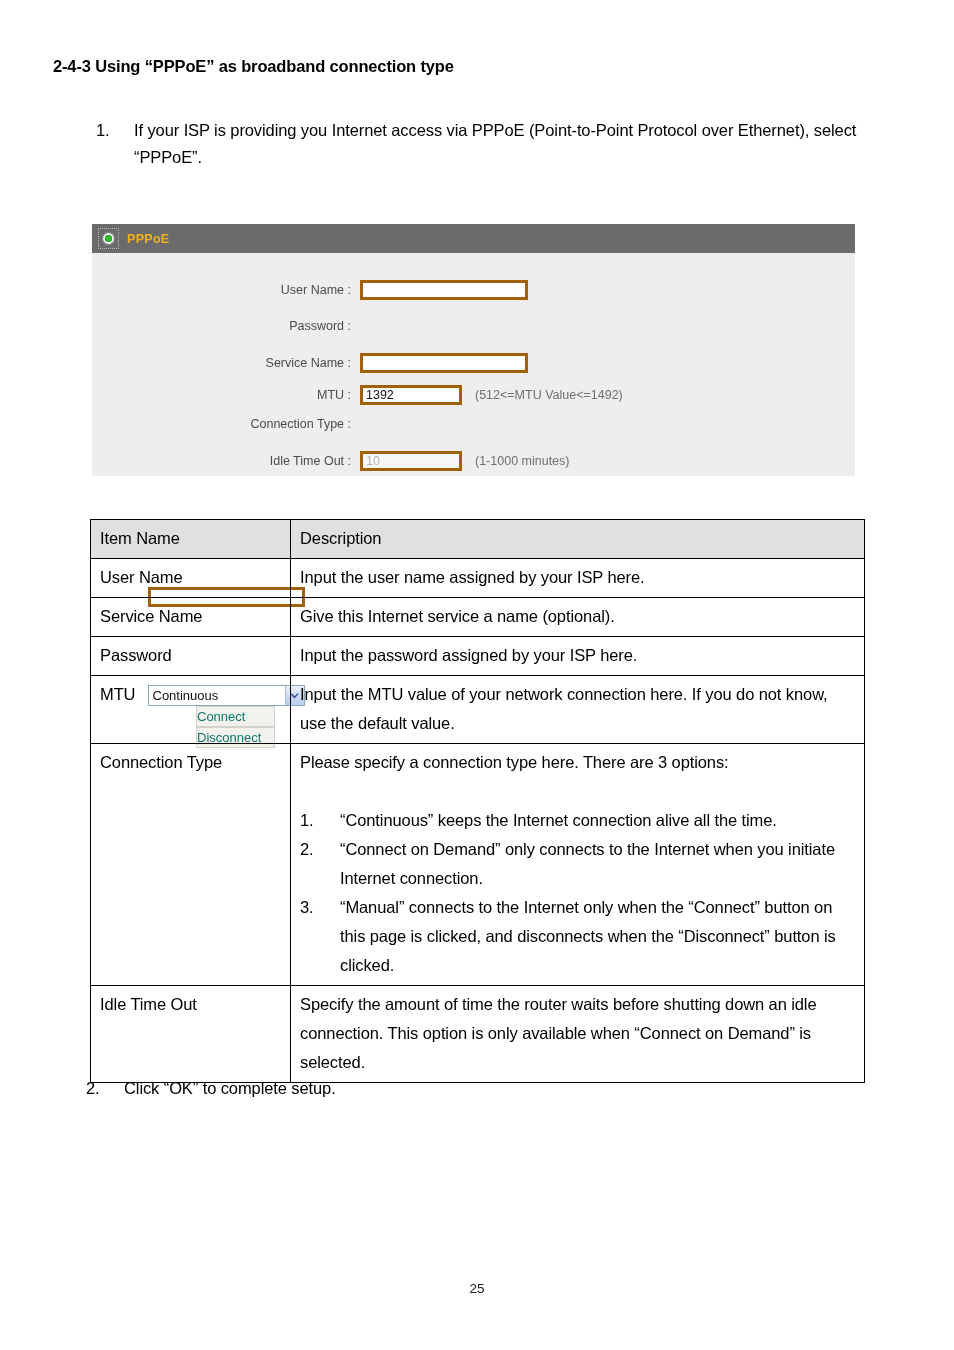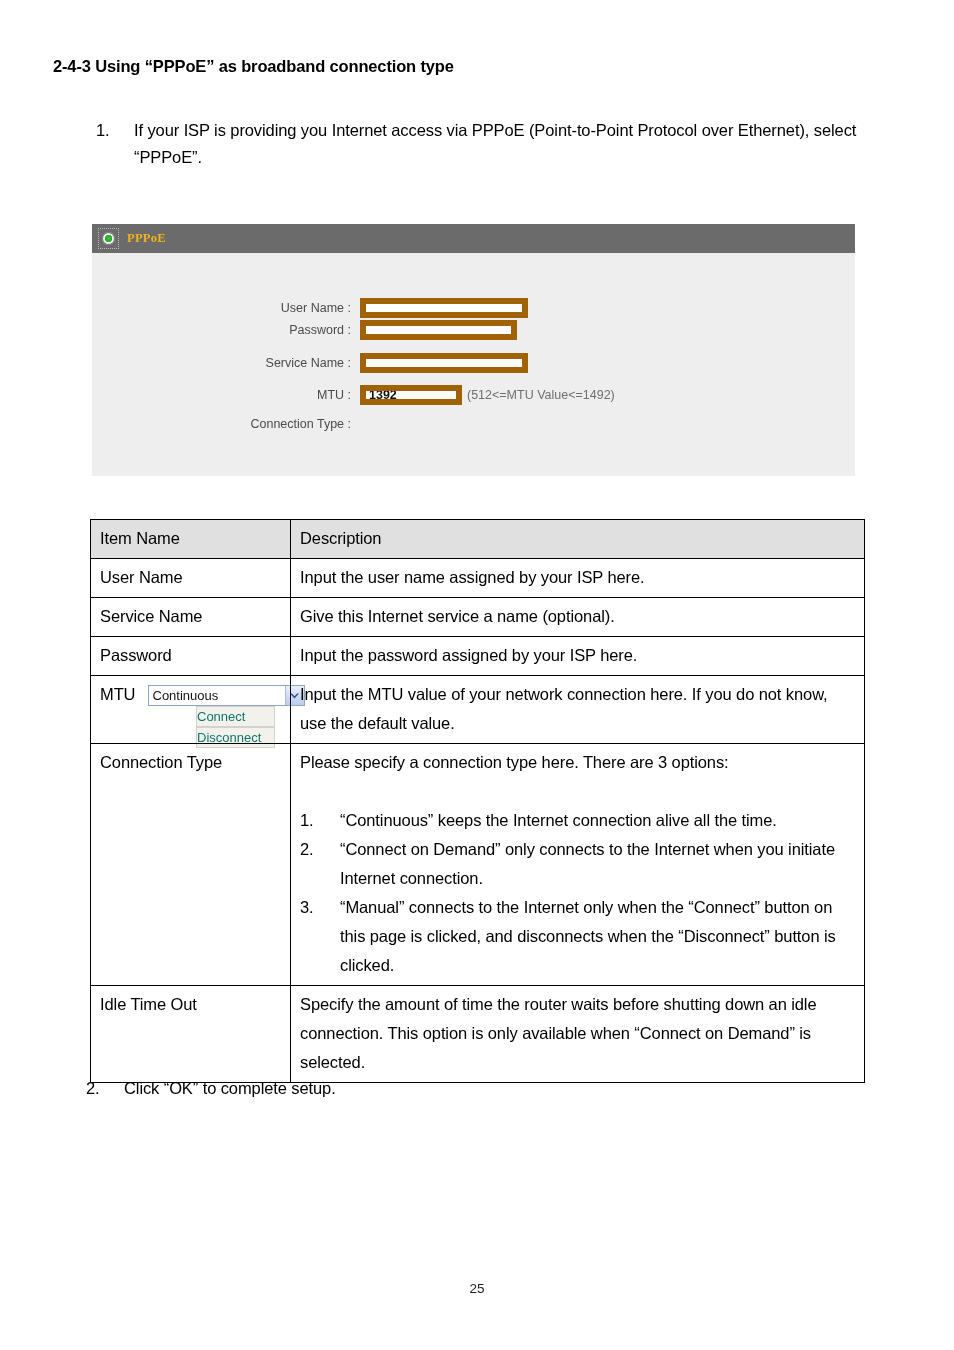--- a/index.html
+++ b/index.html
@@ -78,21 +78,20 @@
     height: 13px;
     border-radius: 50%;
     background: radial-gradient(circle at 50% 50%, #34c832 0%, #2aa82a 38%, #ffffff 42%, #e9e9e9 60%, #8e8e8e 100%);
     box-shadow: inset 0 0 0 1px #6f6f6f;
   }
   .panel-title {
     color: #f2b11a;
     font-size: 12.5px;
     font-weight: bold;
     letter-spacing: 0.3px;
-    font-family: Liberation Serif, serif;
   }
 
   .panel-body {
     position: relative;
     height: 223px;
   }
 
   .form-row {
     position: absolute;
     left: 0;
@@ -107,37 +106,36 @@
     padding-right: 9px;
     box-sizing: border-box;
     font-size: 12.5px;
     color: #4b4b4b;
     white-space: nowrap;
   }
   .txt {
     height: 20px;
     box-sizing: border-box;
     background: #ffffff;
-    border: 6px solid #a16207;
+    border: 3px solid #a16207;
     font-family: "Liberation Sans", sans-serif;
     font-size: 12.5px;
     color: #111111;
     padding: 0 3px;
     line-height: 18px;
     outline: none;
-    font-weight: bold;
   }
   .txt.disabled {
     background: #f7f7f7;
     color: #b4b4b4;
   }
   .hint {
     font-size: 12.5px;
     color: #6f6f6f;
-    margin-left: 5px;
+    margin-left: 13px;
     white-space: nowrap;
   }
 
   .sel {
     position: relative;
     width: 157px;
     height: 21px;
     box-sizing: border-box;
     background: #ffffff;
     border: 1px solid #8ba7c4;
@@ -244,26 +242,26 @@
 
   <div class="panel-header">
     <div class="panel-header-icon">
       <div class="radio-glyph"></div>
     </div>
     <div class="panel-title">PPPoE</div>
   </div>
 
   <div class="panel-body">
 
-    <div class="form-row" style="top:44px;">
+    <div class="form-row" style="top:26px;">
       <div class="form-label">User Name :</div>
       <input class="txt" style="width: 168px;" type="text" value="">
     </div>
 
-    <div class="form-row" style="top:66px;">
+    <div class="form-row" style="top:66px;flex-direction:column;">
       <div class="form-label">Password :</div>
       <input class="txt" style="width: 157px;" type="text" value="">
     </div>
 
     <div class="form-row" style="top:99px;">
       <div class="form-label">Service Name :</div>
       <input class="txt" style="width: 168px;" type="text" value="">
     </div>
 
     <div class="form-row" style="top:131px;">
@@ -279,20 +277,25 @@
         <span class="sel-arrow">
           <svg width="11" height="8" viewBox="0 0 11 8" aria-hidden="true">
             <path d="M1 1.4 L5.5 6.4 L10 1.4 L8.2 1.4 L5.5 4.3 L2.8 1.4 Z" fill="#2a4f96"></path>
           </svg>
         </span>
       </div>
       <div class="btn">Connect</div>
       <div class="btn">Disconnect</div>
     </div>
 
+    <div class="form-row" style="top:197px;">
+      <div class="form-label">Idle Time Out :</div>
+      <input class="txt disabled" style="width: 102px;" type="text" disabled="" value="10">
+      <span class="hint">(1-1000 minutes)</span>
+    </div>
 
   </div>
 </div>
 
 <table class="desc-table">
   <thead>
     <tr>
       <td class="col-item">Item Name</td>
       <td>Description</td>
     </tr>

